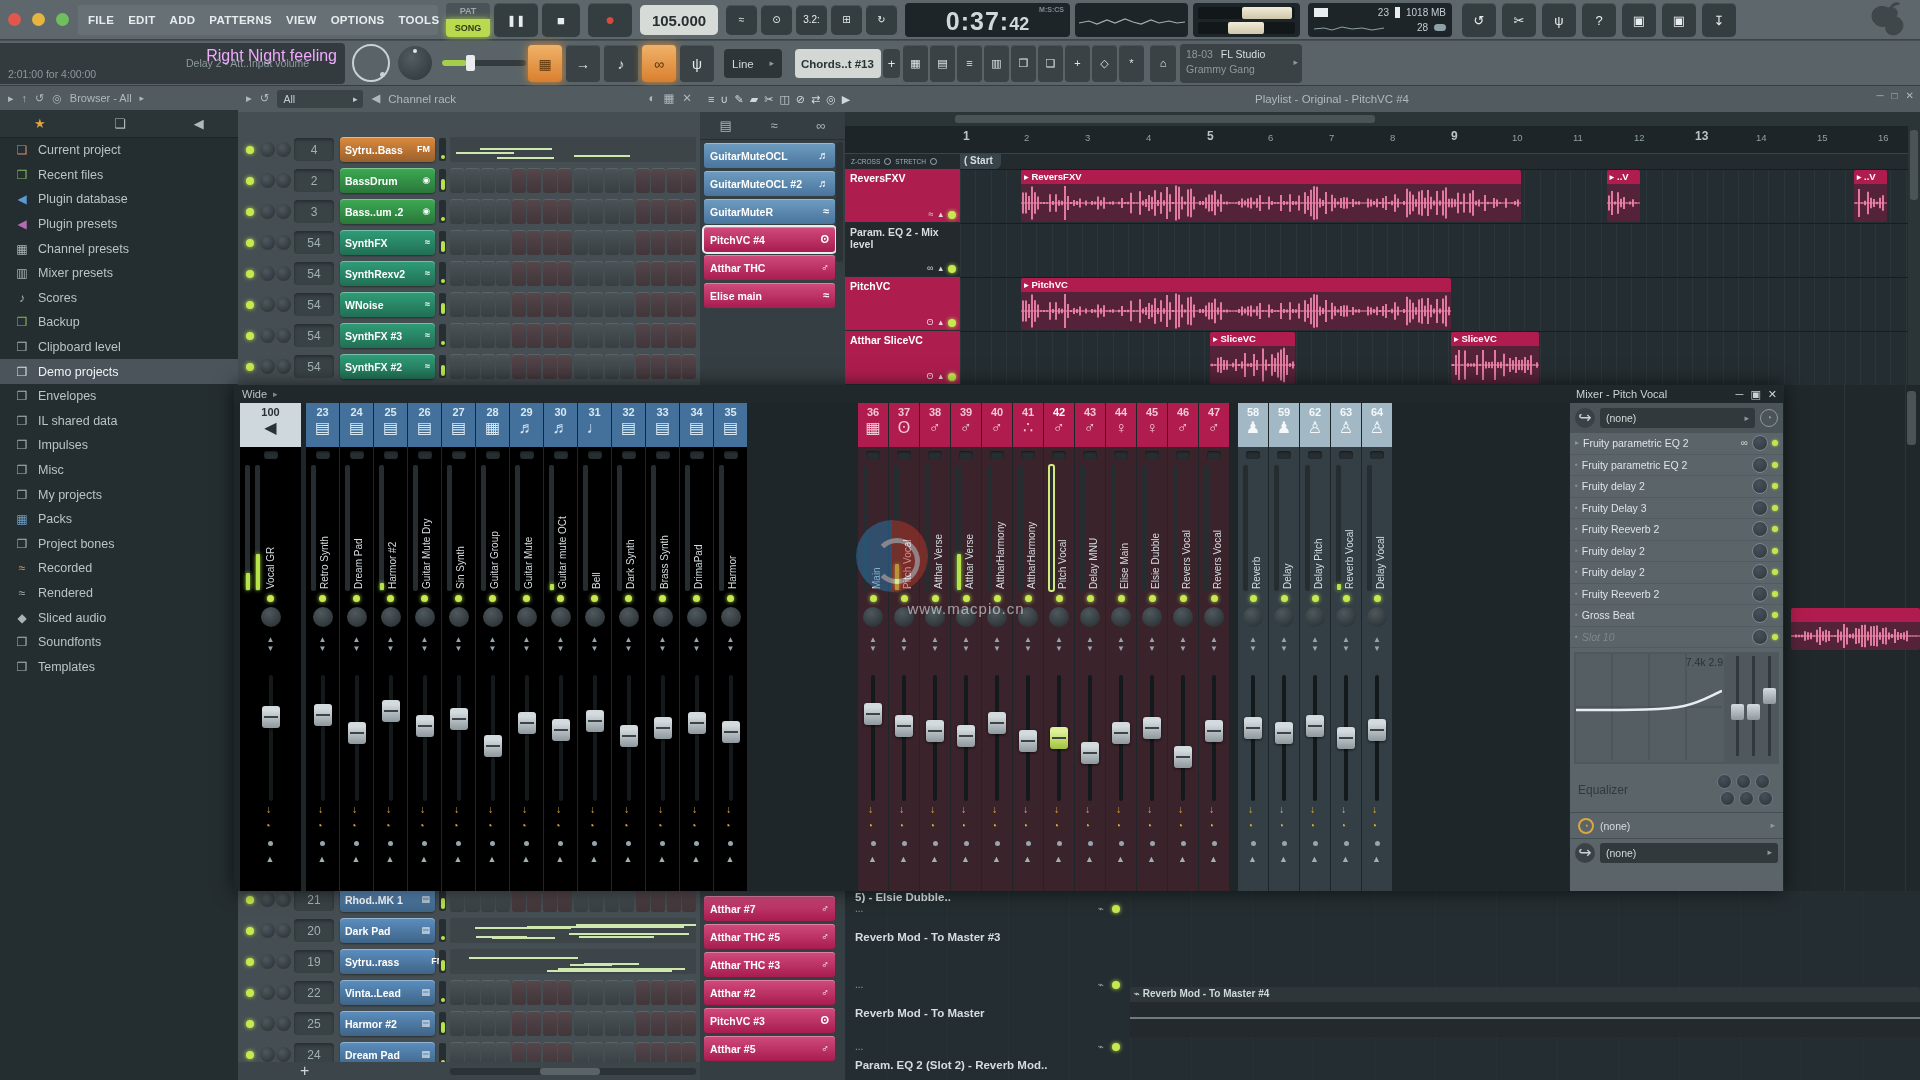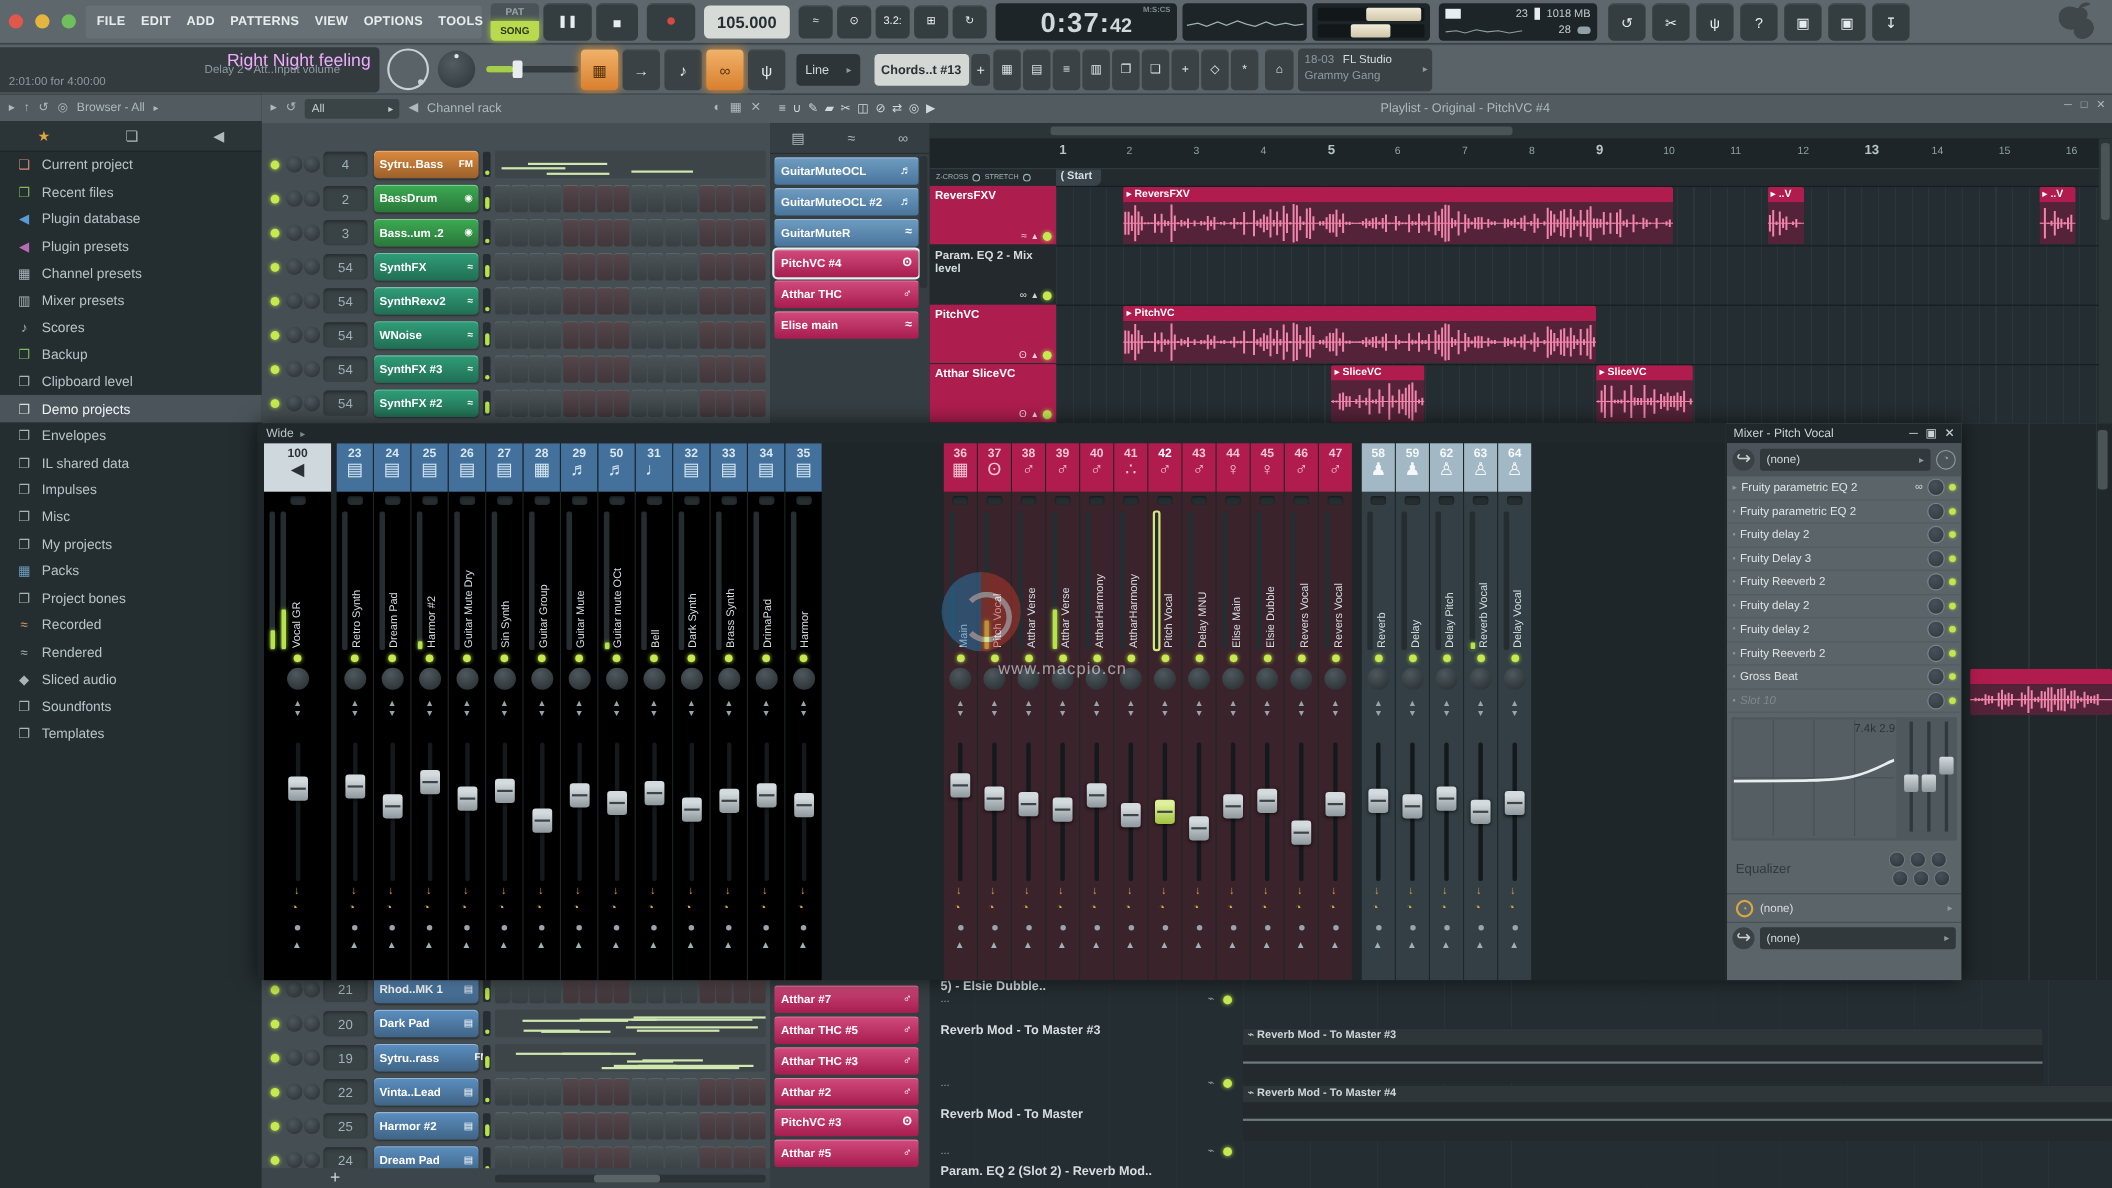--- a/index.html
+++ b/index.html
@@ -1134,24 +1134,20 @@
         <span style="flex:1"></span>
         <span class="ico">⌁</span>
         <span class="led-dot"></span>
       </div>
       <div class="plb-link" style="top: 150px; width: 265px;">
         <span>...</span>
         <span style="flex:1"></span>
         <span class="ico">⌁</span>
         <span class="led-dot"></span>
       </div>
-      <div class="plb-clip" style="left: 285px; top: 44px; width: 726.8px; height: 50px;">
-        <div class="h">⌁ Reverb Mod - To Master #3</div>
-        <div class="l" style="top: 30px;"></div>
-      </div>
       <div class="plb-clip" style="left: 285px; top: 96px; width: 790px; height: 50px;">
         <div class="h">⌁ Reverb Mod - To Master #4</div>
         <div class="l" style="top: 30px;"></div>
       </div>
     </div>
 
   <div class="abs rfrag" id="rfrag" style="background: repeating-linear-gradient(90deg, rgb(43, 52, 55) 0px, rgb(43, 52, 55) 1px, rgb(32, 40, 43) 1px, rgb(32, 40, 43) 61px);">
       <div class="clip" style="left: 8px; top: 223px; width: 129px; height: 42px;">
         <div class="ch"></div>
         <div class="cb"><svg width="129" height="28" preserveAspectRatio="none">
@@ -1346,21 +1342,21 @@
             <div class="f-track"></div>
             <div class="f-handle" style="top: 36.64px;"></div>
           </div>
           <span class="ico" style="position: absolute; left: 50%; top: 402px; margin-left: -6px; font-size: 10px; color: rgb(217, 167, 63); transform: rotate(90deg);">→</span>
           <span class="s-clock ico">◔</span>
           <div class="s-dot"></div>
           <div class="s-tri ico">▲</div>
         </div>
         <div class="strip sec-blue" style="left: 310px; width: 33px;">
           <div class="s-head">
-            <div class="s-num">50</div>
+            <div class="s-num">30</div>
             <span class="ico" style="display: block; margin-top: 2px;">♬</span>
           </div>
           <div class="s-mute"></div>
           <div class="s-meter">
             <div class="m-slot">
               <div class="m-fill" style="height: 6px;"></div>
             </div>
             <div class="s-name vtext">Guitar mute OCt</div>
           </div>
           <div class="s-led"></div>

